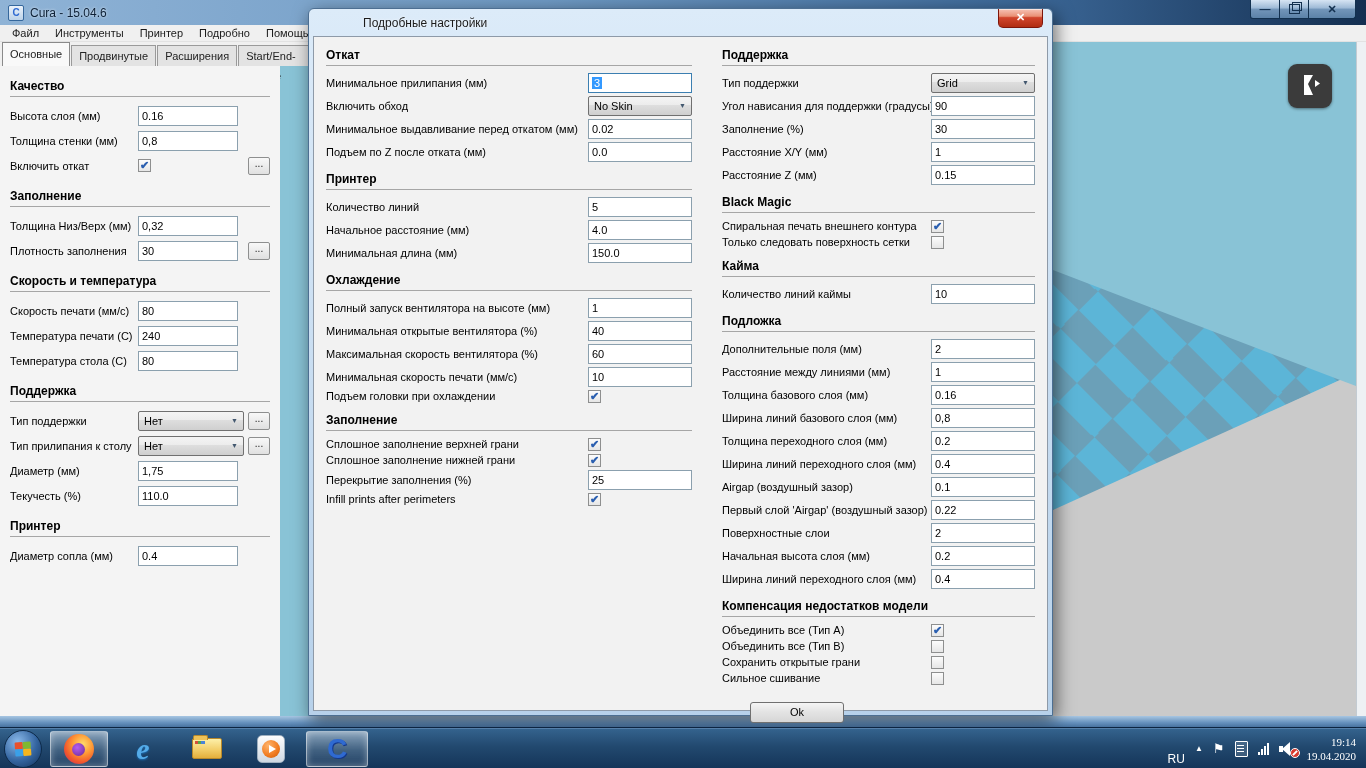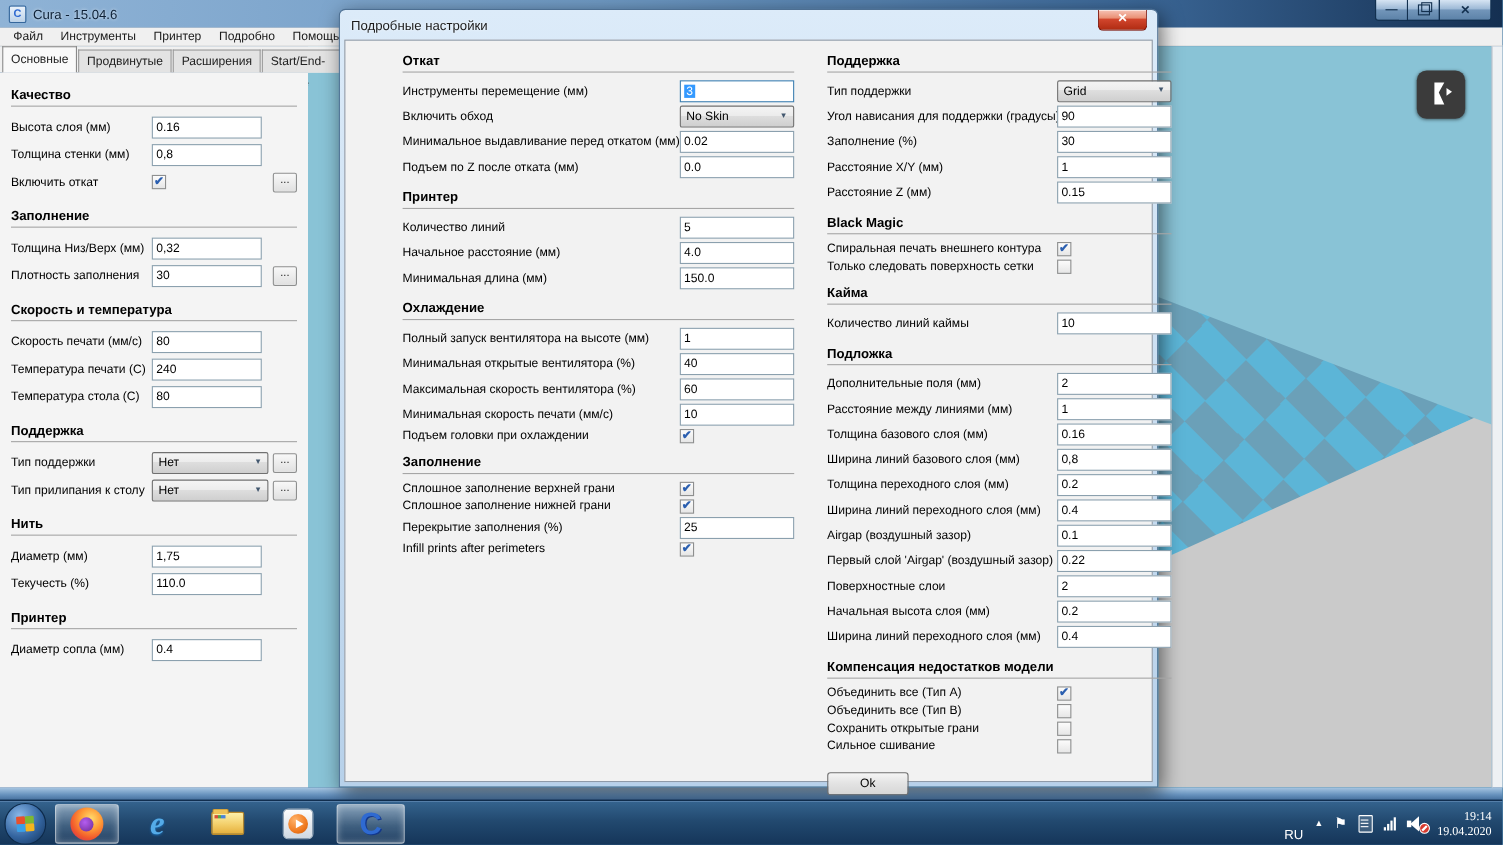--- a/index.html
+++ b/index.html
@@ -67,38 +67,38 @@
   .combo-arrow{font-size:7px;color:#43586f;}
   .cb{width:13px;height:13px;border:1px solid #8e8f8f;box-sizing:border-box;
     background:linear-gradient(#fcfcfc,#e6e6e6);font-size:11px;line-height:10px;text-align:center;
     color:#2b5fb0;font-weight:bold;}
   .more-btn{width:22px;height:18px;border:1px solid #8e8f8f;border-radius:2px;box-sizing:border-box;
     background:linear-gradient(#f8f8f8,#e0e0e0);font-size:10px;line-height:12px;text-align:center;color:#222;}
   
   .dlg{position:absolute;left:308px;top:8px;width:745px;height:708px;z-index:10;
     background:linear-gradient(#dcebf9,#b7d1ea);border:1px solid #4d6f92;border-radius:6px 6px 0 0;
     box-shadow:3px 5px 18px rgba(0,0,0,.55);box-sizing:border-box;}
-  .dlg-title{height:27px;display:flex;align-items:center;padding-left:10px;font-size:12px;
-    color:#1b1b1b;text-shadow:0 0 3px rgba(255,255,255,.9);}
+  .dlg-title{height:27px;display:flex;align-items:center;padding-left:26px;font-size:12px;
+    color:#1b1b1b;text-shadow:0 0 3px rgba(255,255,255,.9);margin-left:28px;}
   .dlg-close{position:absolute;top:0;right:9px;width:45px;height:19px;box-sizing:border-box;
     background:linear-gradient(#f6c3b6,#ea9176 40%,#d1452c 48%,#b02c12);
     border:1px solid #7e150a;border-top:none;border-radius:0 0 5px 5px;color:#fff;font-size:11px;
     font-weight:bold;text-align:center;line-height:17px;box-shadow:inset 0 1px 0 rgba(255,255,255,.55);}
   .dlg-body{position:absolute;left:4px;right:4px;top:27px;bottom:4px;background:#f2f2f2;
     border:1px solid #8e9aa8;display:flex;gap:30px;padding:2px 12px 0 12px;box-sizing:border-box;}
-  .dcol-l{width:368px;margin-left:40px;}
+  .dcol-l{width:368px;}
   .dcol-r{width:313px;}
   .dlg .sec-h{margin:9px 0 5px;}
   .dlg .ctl{width:104px;}
   .dlg .tbox{width:104px;}
   .dlg .combo{width:104px;}
   .dlg .tfocus{width:104px;height:20px;box-sizing:border-box;}
-  .ok-btn{margin-top:16px;width:74px;height:21px;border:1px solid #707070;border-radius:3px;
+  .ok-btn{margin-top:16px;width:94px;height:21px;border:1px solid #707070;border-radius:3px;
     background:linear-gradient(#f5f5f5,#e4e4e4 45%,#d6d6d6);font-size:11px;text-align:center;
-    line-height:19px;box-sizing:border-box;color:#000;}
+    line-height:19px;box-sizing:border-box;color:#000;margin-left:28px;}
   
   .taskbar{position:absolute;left:0;top:727px;width:1366px;height:41px;z-index:20;
     background:linear-gradient(#35648f,#22496f 45%,#143458);border-top:1px solid #0c2440;
     box-shadow:inset 0 1px 0 #557fa9;display:flex;align-items:center;}
   .orb{width:38px;height:38px;margin:0 5px 0 4px;border-radius:50%;position:relative;
     background:radial-gradient(circle at 35% 30%,#8ab9ea,#3465a0 55%,#123158);
     border:1px solid #0d2a4a;box-sizing:border-box;}
   .flag{position:absolute;left:10px;top:11px;width:16px;height:14px;display:grid;
     grid-template-columns:8px 8px;grid-template-rows:7px 7px;transform:rotate(-4deg);gap:0;}
   .flag span{border-radius:1px;}
@@ -259,21 +259,20 @@
     <div class="row">
       <span class="lbl">Тип прилипания к столу</span>
       <span class="ctl">
         <span class="combo">
           <span class="combo-text">Нет</span>
           <span class="combo-arrow">▼</span>
         </span>
         <span class="more-btn">...</span>
       </span>
     </div>
-    <div class="sec-h">Нить</div>
     <div class="row">
       <span class="lbl">Диаметр (мм)</span>
       <span class="ctl">
         <input class="tbox" value="1,75" style="">
       </span>
     </div>
     <div class="row">
       <span class="lbl">Текучесть (%)</span>
       <span class="ctl">
         <input class="tbox" value="110.0" style="">
@@ -290,21 +289,21 @@
 
 <div class="win-bottom"></div>
 
 <div class="dlg">
   <div class="dlg-title">Подробные настройки</div>
   <div class="dlg-close">✕</div>
   <div class="dlg-body">
     <div class="dcol-l" id="dlg-col-left">
         <div class="sec-h">Откат</div>
         <div class="row">
-          <span class="lbl">Инструменты перемещение (мм)</span>
+          <span class="lbl">Минимальное прилипания (мм)</span>
           <span class="ctl">
             <div class="tbox tfocus">
               <span class="sel">3</span>
             </div>
           </span>
         </div>
         <div class="row">
           <span class="lbl">Включить обход</span>
           <span class="ctl">
             <span class="combo">

